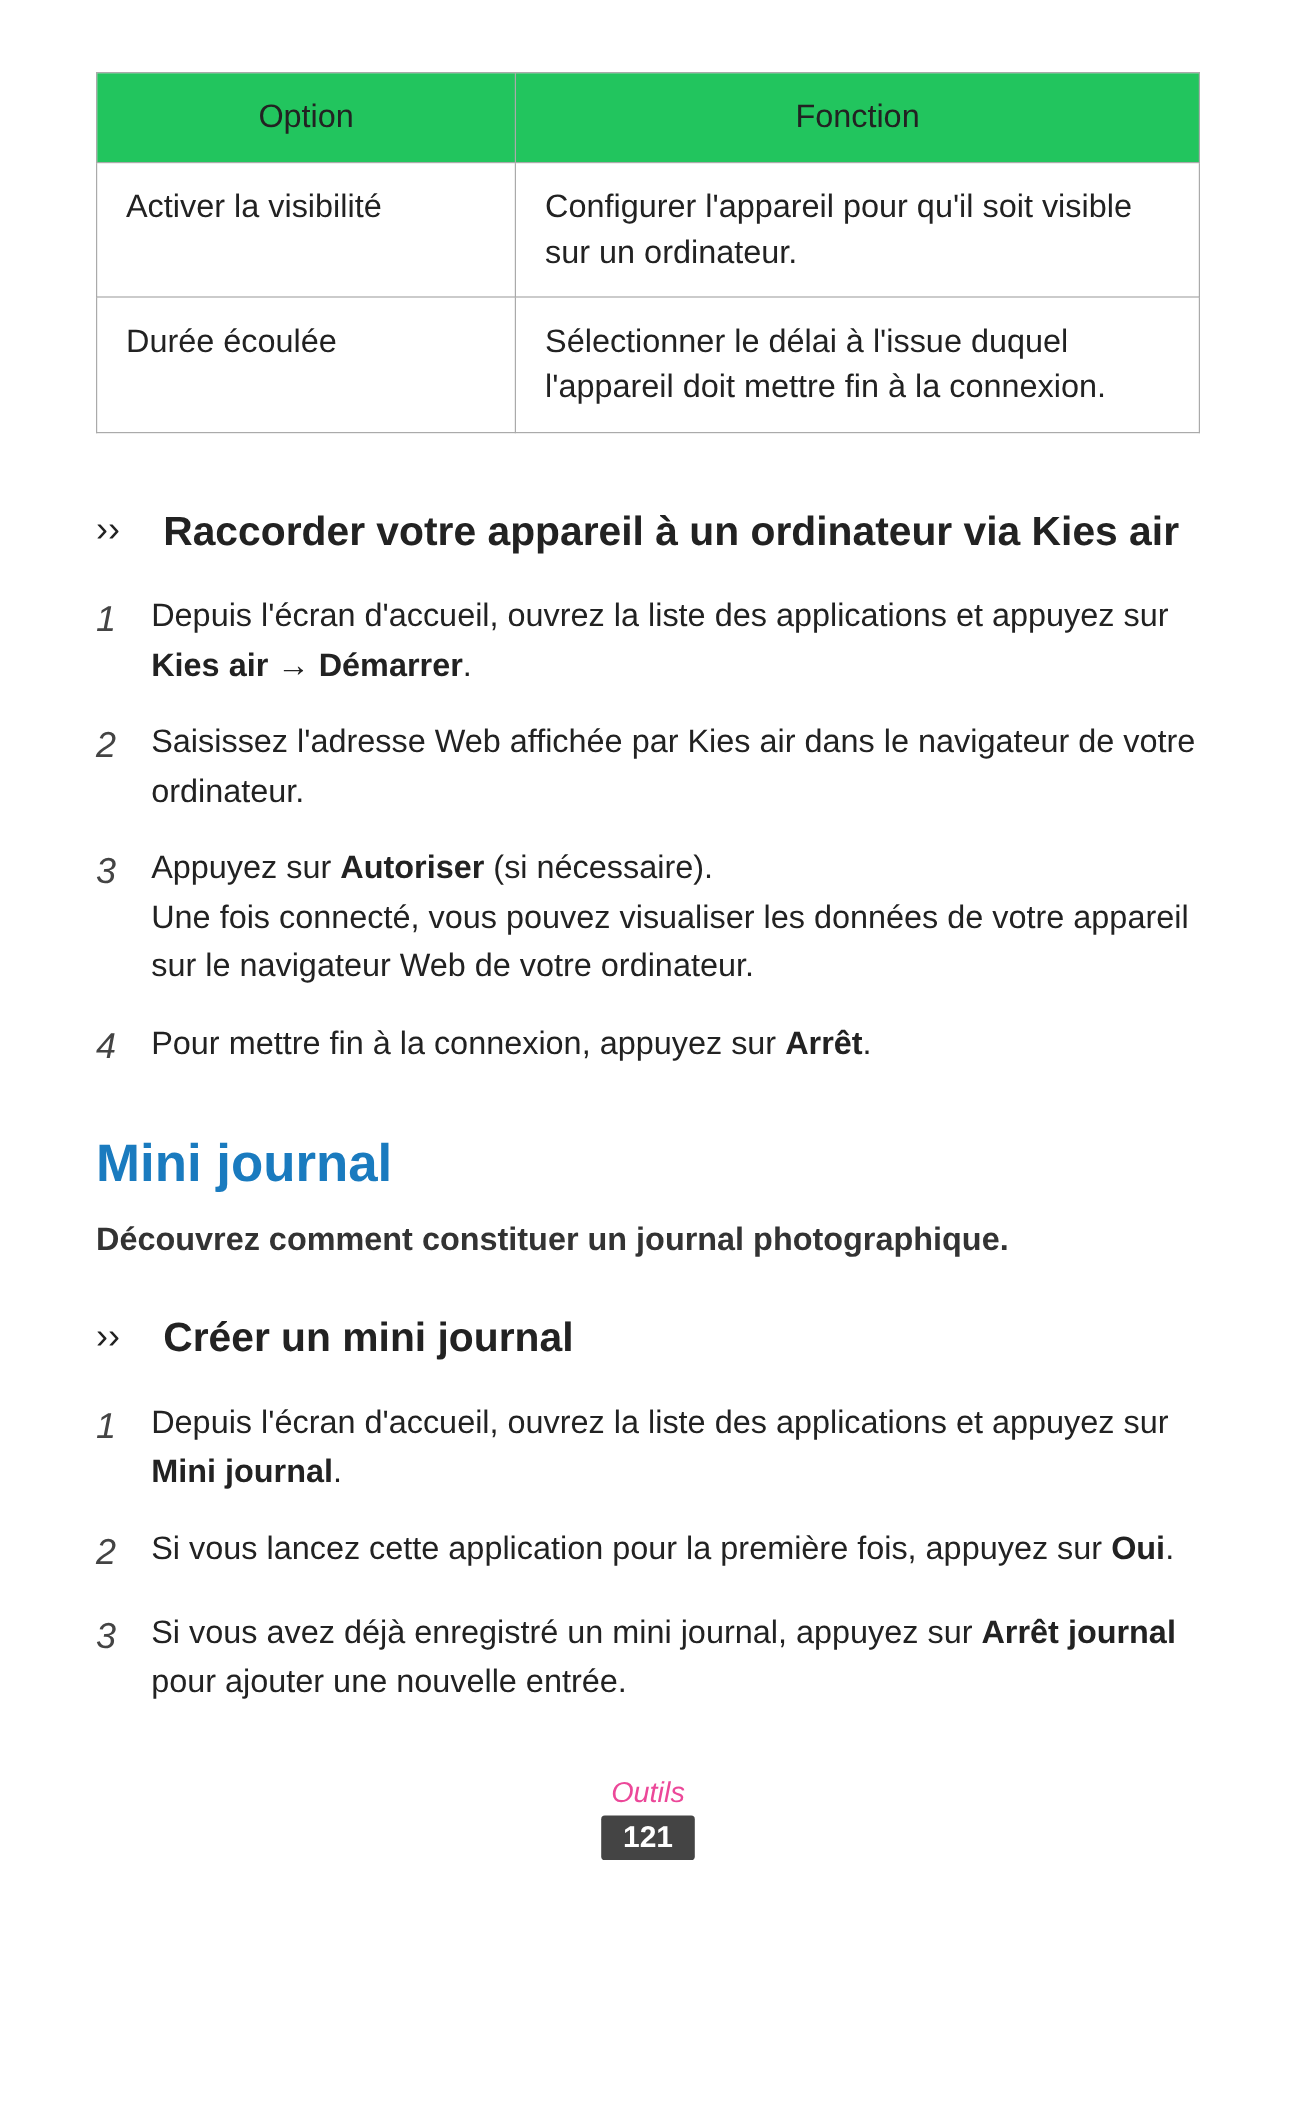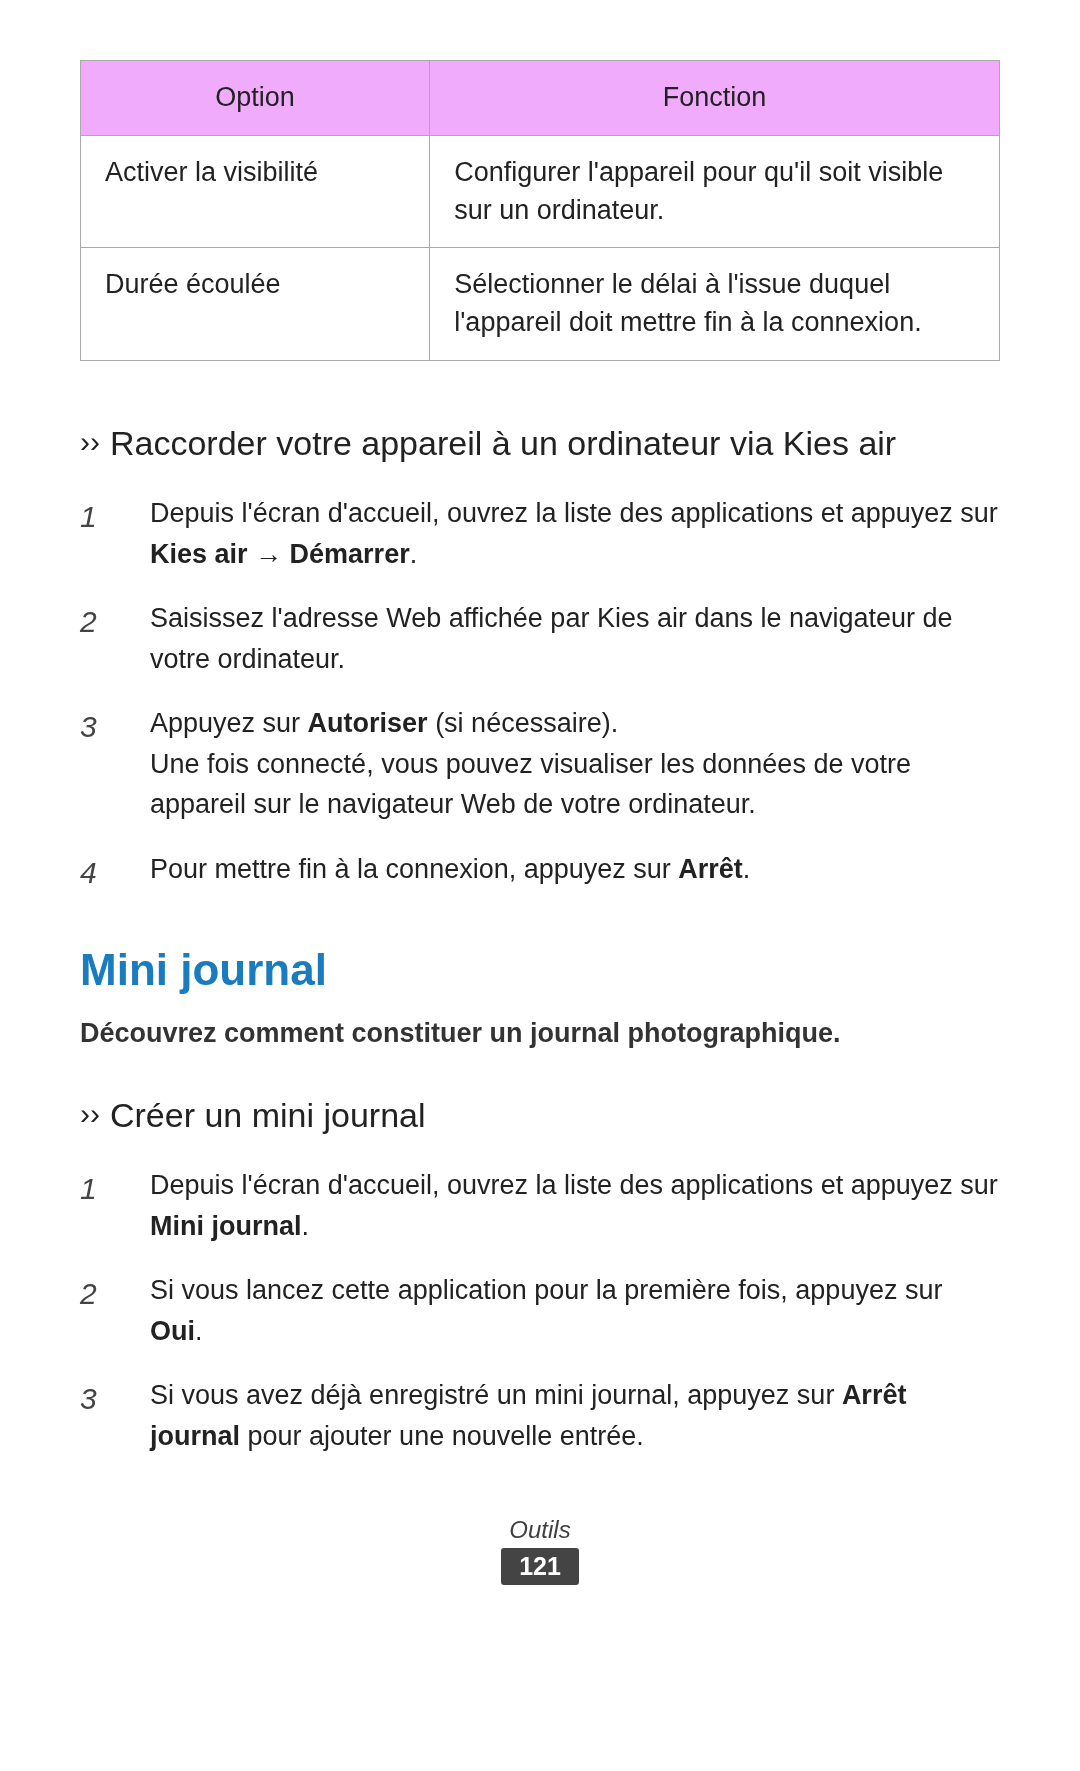--- a/index.html
+++ b/index.html
@@ -29,21 +29,21 @@
     .options-table th,
     .options-table td {
       border: 1.5px solid #aaaaaa;
       padding: 18px 24px;
       vertical-align: top;
       font-size: 27px;
       line-height: 1.4;
     }
 
     .options-table thead tr {
-      background-color: #f0abfc;
+      background-color: #22c55e;
     }
 
     .options-table th {
       font-weight: normal;
       font-size: 27px;
     }
 
     .options-table td.option-col {
       width: 38%;
       border-radius: 23px;
@@ -64,22 +64,23 @@
 
     .chevron {
       color: #222;
       font-size: 30px;
       margin-top: 4px;
       flex-shrink: 0;
     }
 
     .section-heading h2 {
       font-size: 34px;
-      font-weight: normal;
+      font-weight: bold;
       line-height: 1.3;
+      margin-left: 26px;
     }
 
     
     .steps-list {
       list-style: none;
       margin-bottom: 50px;
     }
 
     .steps-list li {
       display: flex;
@@ -94,21 +95,20 @@
       font-style: italic;
       font-size: 30px;
       color: #444;
       min-width: 28px;
       flex-shrink: 0;
       padding-top: 1px;
     }
 
     .step-content {
       flex: 1;
-      margin-left: 24px;
     }
 
     .step-content strong {
       font-weight: bold;
     }
 
     
     .mini-journal-title {
       font-size: 44px;
       font-weight: bold;
@@ -126,21 +126,21 @@
 
     
     .page-footer {
       text-align: center;
       margin-top: 60px;
     }
 
     .page-footer .footer-label {
       font-style: italic;
       font-size: 24px;
-      color: #404040;
+      color: #ec4899;
       display: block;
       margin-bottom: 4px;
     }
 
     .page-footer .page-number {
       display: inline-block;
       background: #444;
       color: #ffffff;
       font-size: 25px;
       font-weight: bold;

